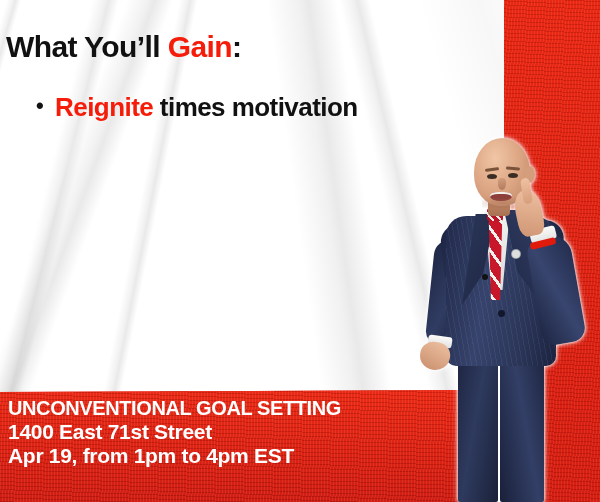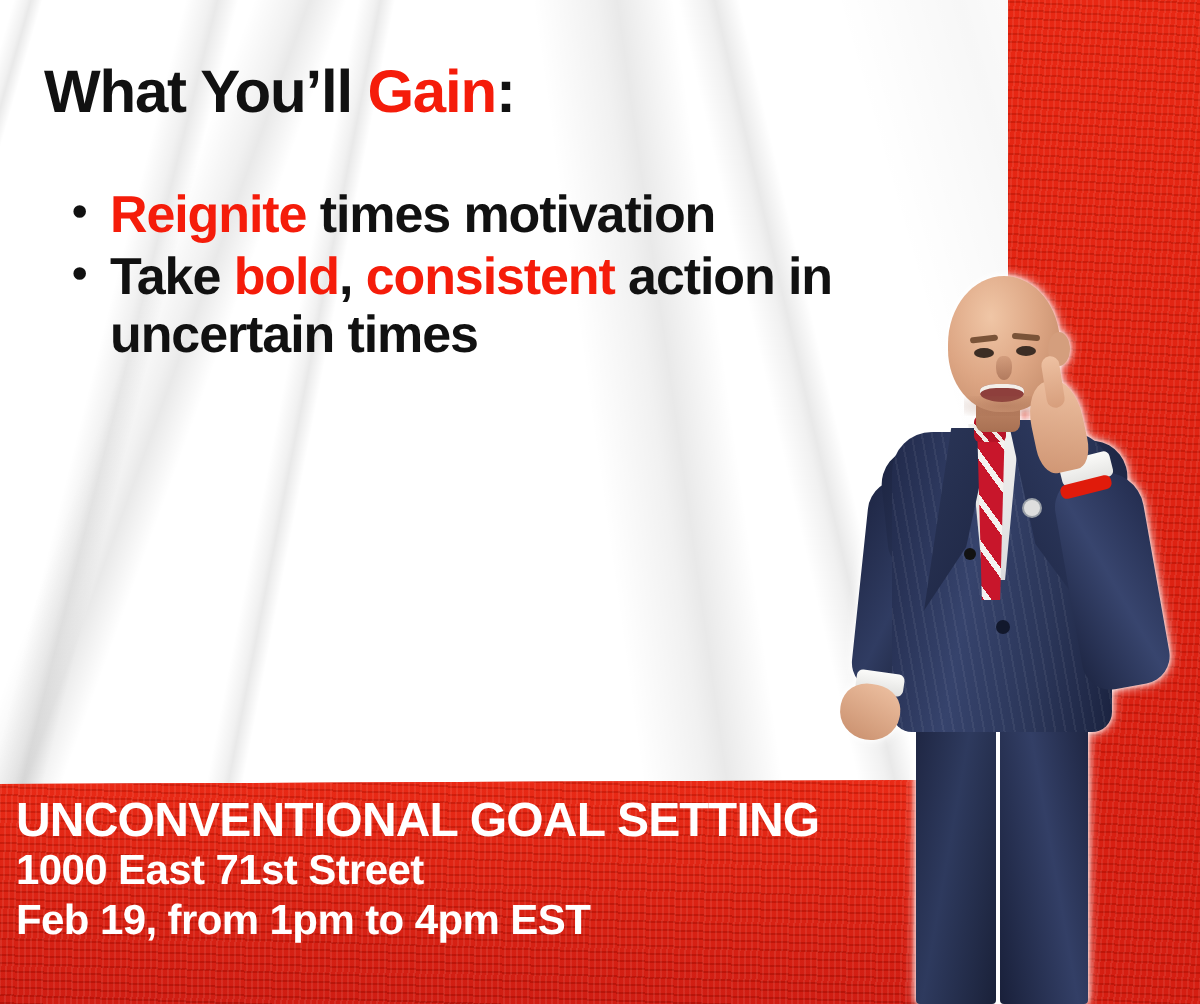--- a/index.html
+++ b/index.html
@@ -67,38 +67,38 @@
     clip-path: polygon(0 2px, 470px 0, 470px 112px, 0 112px);
   }
   .banner-text {
     position: absolute;
     left: 8px;
     top: 398px;
     width: 460px;
     color: #ffffff;
   }
   .banner-title {
-    font-size: 24px;
+    font-size: 20px;
     font-weight: 700;
     letter-spacing: -0.4px;
     line-height: 1.08;
     white-space: nowrap;
   }
   .banner-line {
     font-size: 21px;
     font-weight: 700;
     letter-spacing: -0.3px;
     line-height: 1.18;
     white-space: nowrap;
   }
 
   
   .headline {
     position: absolute;
-    left: 22px;
+    left: 6px;
     top: 30px;
     font-size: 30px;
     font-weight: 700;
     color: #111111;
     letter-spacing: -0.6px;
     line-height: 1.1;
     white-space: nowrap;
   }
   .hl-accent { color: #F51C0A; }
 
@@ -279,30 +279,27 @@
   <div class="red-panel"></div>
 
   <div class="headline">
     <span>What You’ll </span><span class="hl-accent">Gain</span><span>:</span>
   </div>
 
   <ul class="bullets">
     <li class="bullet">
       <span class="b-accent">Reignite</span><span> times motivation</span>
     </li>
-    <li class="bullet">
-      <span>Take </span><span class="b-accent">bold</span><span>, </span><span class="b-accent">consistent</span><span> action in uncertain times</span>
-    </li>
   </ul>
 
   <div class="banner"></div>
   <div class="banner-text">
     <div class="banner-title">UNCONVENTIONAL GOAL SETTING</div>
-    <div class="banner-line">1000 East 71st Street</div>
-    <div class="banner-line">Feb 19, from 1pm to 4pm EST</div>
+    <div class="banner-line">1400 East 71st Street</div>
+    <div class="banner-line">Apr 19, from 1pm to 4pm EST</div>
   </div>
 
   <div class="speaker">
     <div class="sp leg-l"></div>
     <div class="sp leg-r"></div>
     <div class="sp arm-dn"></div>
     <div class="sp shoulder-l"></div>
     <div class="sp shoulder-r"></div>
     <div class="sp jacket"></div>
     <div class="sp shirt"></div>

